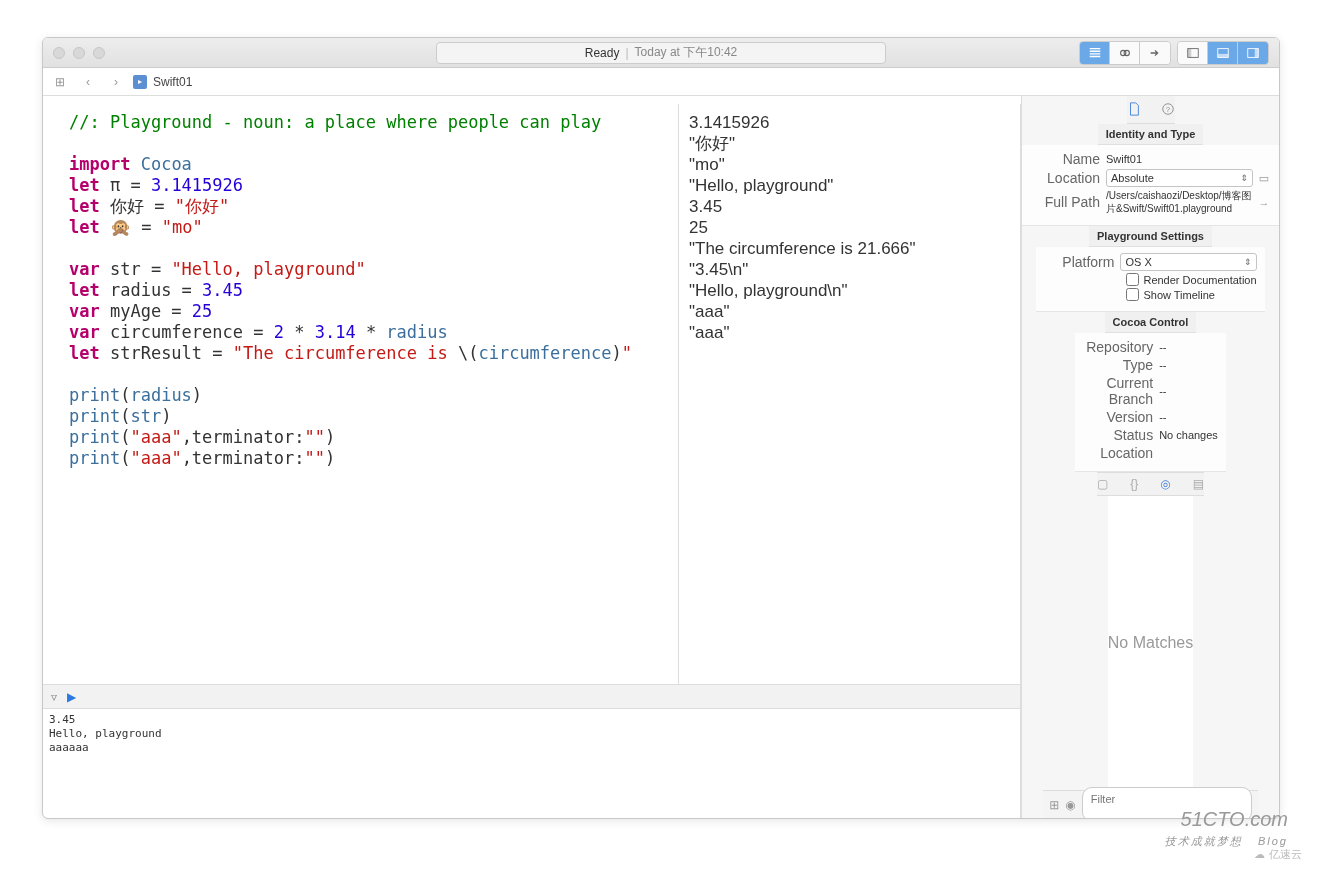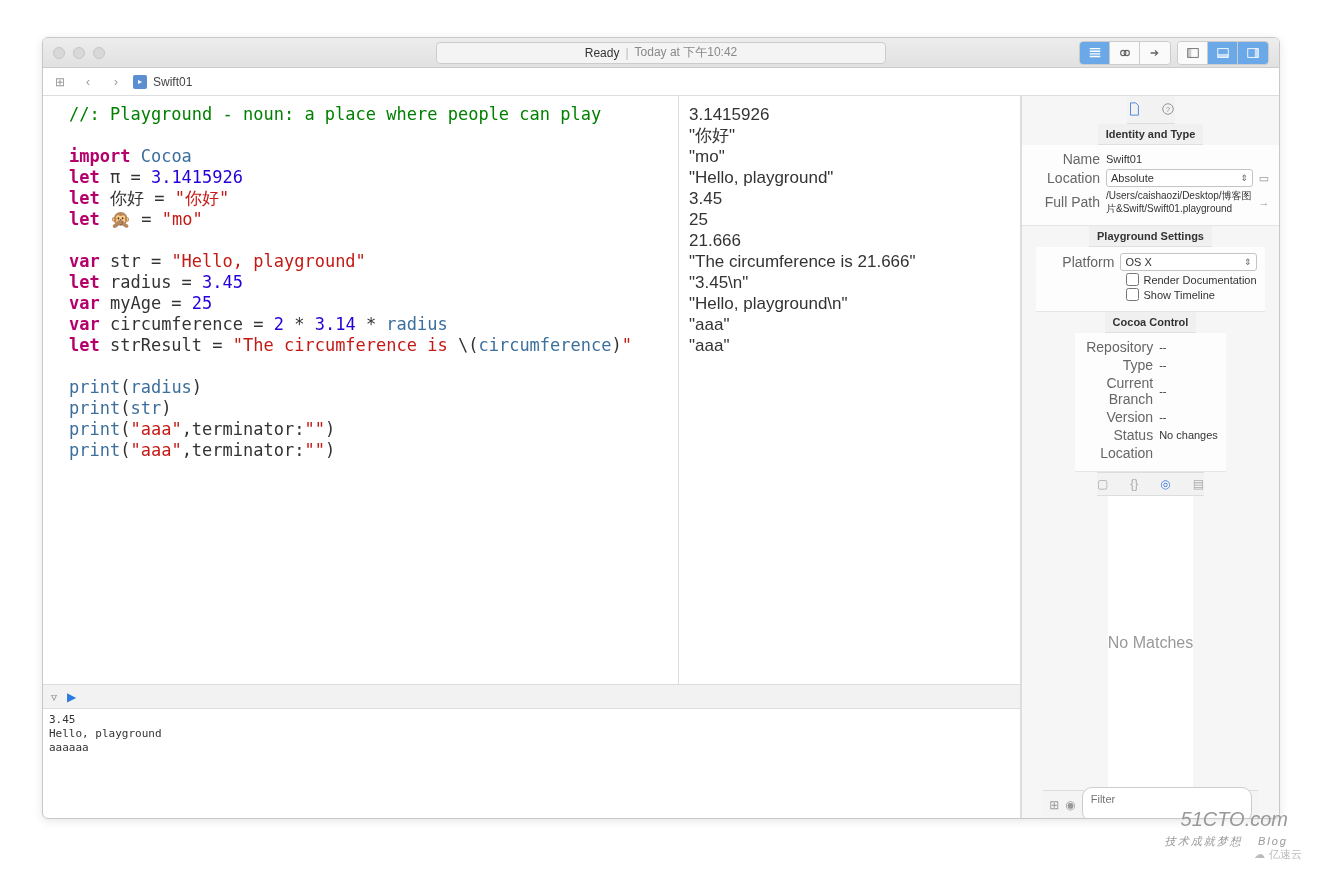--- a/index.html
+++ b/index.html
@@ -14,21 +14,21 @@
 .tb-right { position: absolute; right: 10px; display: flex; gap: 6px; }
 .tb-group { display: flex; border: 1px solid #ccc; border-radius: 4px; overflow: hidden; }
 .tb-btn { width: 30px; height: 22px; display: flex; align-items: center; justify-content: center; color: #666; border-right: 1px solid #ccc; background: #fafafa; }
 .tb-btn:last-child { border-right: none; }
 .tb-btn.active { background: #6ba8e8; color: #fff; }
 .tb-btn svg { width: 14px; height: 14px; }
 .navbar { height: 28px; border-bottom: 1px solid #ddd; display: flex; align-items: center; padding: 0 6px; gap: 6px; font-size: 12px; color: #444; }
 .navbar .nbtn { width: 22px; height: 20px; display: flex; align-items: center; justify-content: center; color: #999; }
 .navbar .file-icon { width: 14px; height: 14px; display: inline-flex; align-items: center; justify-content: center; background: #5b8fd1; color: #fff; font-size: 8px; border-radius: 2px; }
 .main { flex: 1; display: flex; overflow: hidden; }
-.editor-col { flex: 1; display: flex; flex-direction: column; border-right: 1px solid #ddd; }
+.editor-col { flex: 1; display: flex; flex-direction: column; border-right: 1px solid #ddd; margin-top: 8px; }
 .code-results { flex: 1; display: flex; overflow: hidden; }
 .code { flex: 1; padding: 8px 10px 8px 26px; font-family: "Menlo","Consolas",monospace; font-size: 17px; line-height: 21px; white-space: pre; color: #333; overflow: auto; }
 .code .cmt { color: #008000; }
 .code .kw { color: #b5006c; font-weight: 600; }
 .code .id { color: #3c6f9c; }
 .code .str { color: #c41a16; }
 .code .num { color: #2600d8; }
 .code .fn { color: #3c6f9c; }
 .results { width: 342px; border-left: 1px solid #ddd; padding: 8px 10px; font-family: -apple-system,Arial,sans-serif; font-size: 17px; line-height: 21px; color: #333; background: #fff; }
 .results .rline { white-space: pre; }
@@ -153,21 +153,20 @@
             <div class="rline"></div>
             <div class="rline"></div>
             <div class="rline"></div>
             <div class="rline">3.1415926</div>
             <div class="rline">"你好"</div>
             <div class="rline">"mo"</div>
             <div class="rline"></div>
             <div class="rline">"Hello, playground"</div>
             <div class="rline">3.45</div>
             <div class="rline">25</div>
-            <div class="rline">21.666</div>
             <div class="rline">"The circumference is 21.666"</div>
             <div class="rline"></div>
             <div class="rline">"3.45\n"</div>
             <div class="rline">"Hello, playground\n"</div>
             <div class="rline">"aaa"</div>
             <div class="rline">"aaa"</div>
           </div>
       </div>
       <div class="console-bar">
         <span class="cicon">▿</span>

